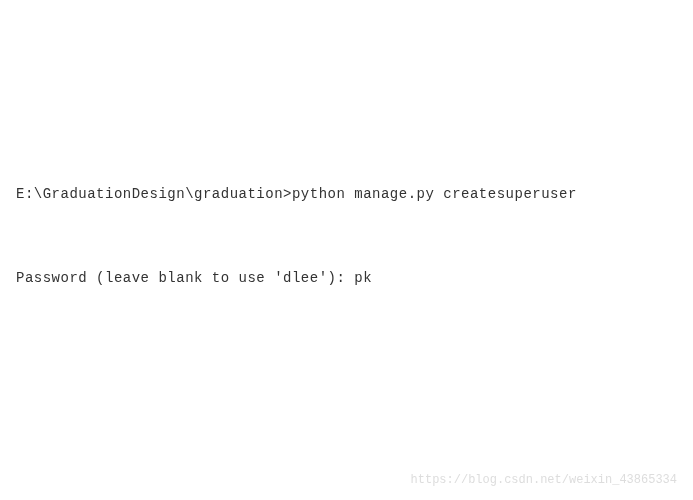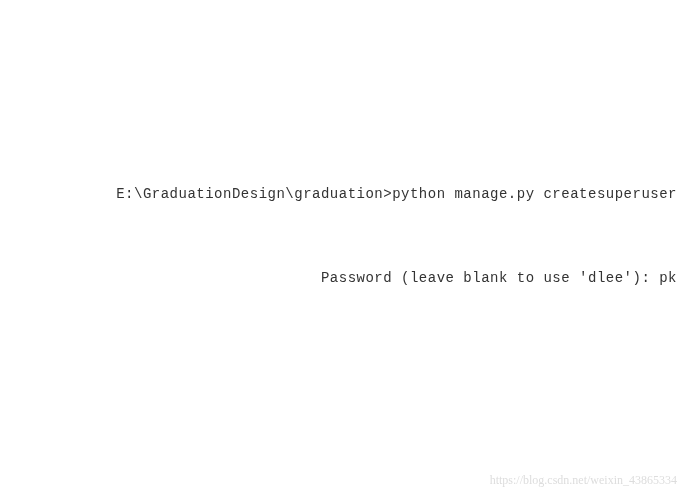--- a/index.html
+++ b/index.html
@@ -16,29 +16,28 @@
       line-height: 2.0;
       letter-spacing: 0.5px;
       white-space: pre-wrap;
       width: 693px;
       height: 500px;
       overflow: hidden;
       position: relative;
     }
     .terminal-line {
       display: block;
-      text-align: right;
     }
     .watermark {
       position: absolute;
       bottom: 8px;
       right: 16px;
       color: #dddddd;
       font-size: 12px;
-      font-family: Liberation Serif, serif;
+      font-family: Liberation Mono, monospace;
       letter-spacing: 0;
       margin-top: 20px;
     }
   </style>
 </head>
 <body>
 
 
 
 <div>

